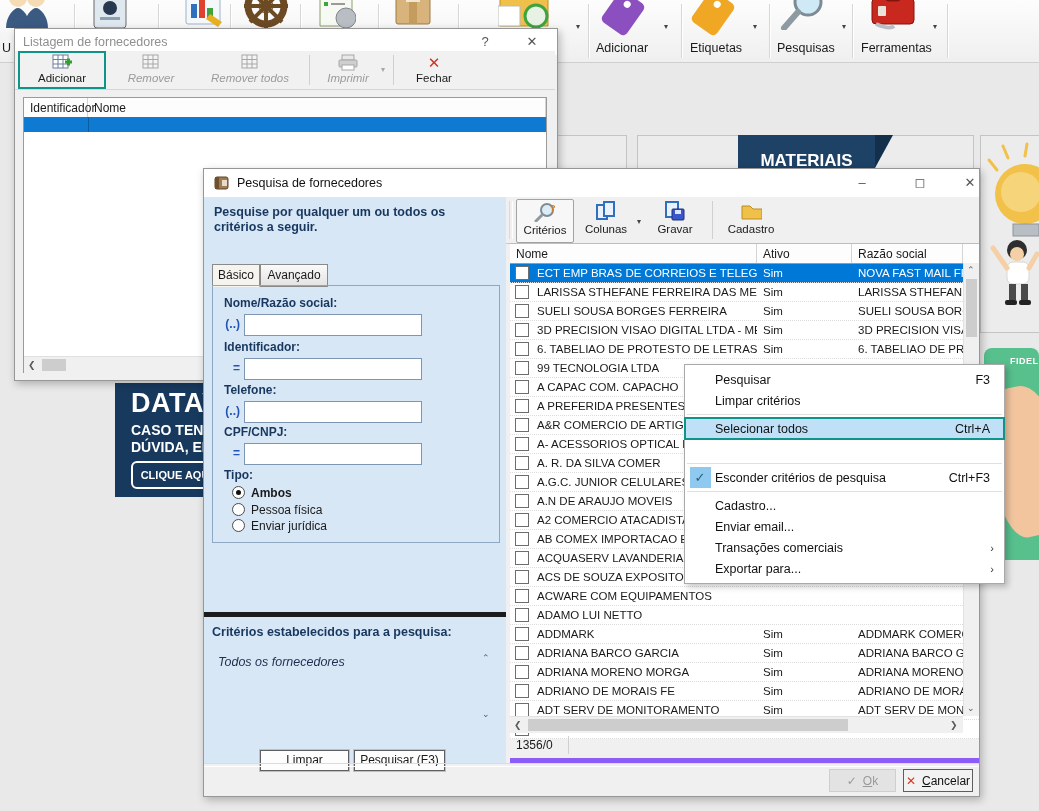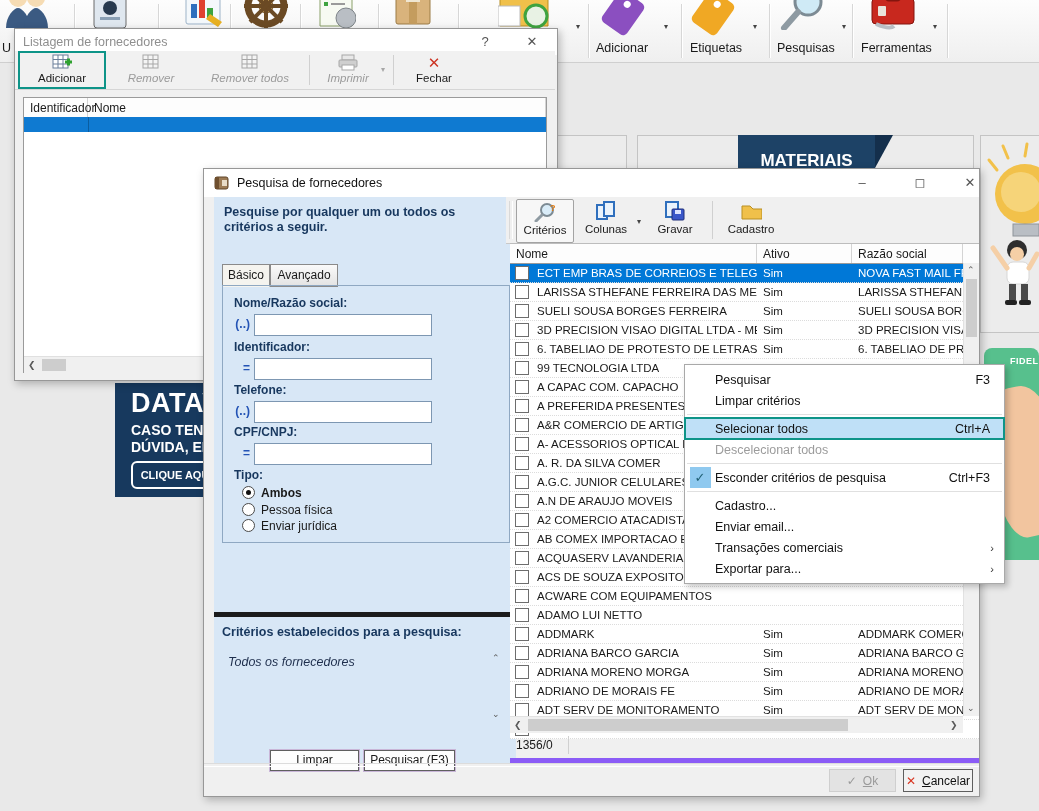--- a/index.html
+++ b/index.html
@@ -282,21 +282,21 @@
           <rect x="1" y="2" width="13" height="12" rx="2" fill="#9c7b55" stroke="#5f4428"></rect>
           <rect x="1" y="2" width="4" height="12" fill="#6e4f2e"></rect>
           <rect x="8" y="5" width="5" height="6" fill="#e8dcc8"></rect>
         </svg>
       <span style="margin-left:7px;font-size:12.5px;color:#111">Pesquisa de fornecedores</span>
     </div>
     <div class="wbtn" style="left:645px;top:5px">–</div>
     <div class="wbtn" style="left:703px;top:5px">◻</div>
     <div class="wbtn" style="left:753px;top:5px">✕</div>
 
-    <div class="bluepanel" style="left:10px;top:28px;width:302px;height:566px">
+    <div class="bluepanel" style="left:0;top:28px;width:302px;height:566px">
       <div class="abs navy" style="left:10px;top:8px;width:282px;font-size:12.5px;line-height:15px">Pesquise por qualquer um ou todos os critérios a seguir.</div>
       <div class="tabbtn active" style="left:8px;top:67px;width:46px">Básico</div>
       <div class="tabbtn" style="left:56px;top:67px;width:66px">Avançado</div>
 
       <div class="abs" style="left:8px;top:88px;width:286px;height:256px;border:1px solid #8fa8c2"></div>
 
       <div class="fld-label navy" style="left:20px;top:99px">Nome/Razão social:</div>
       <div class="op" style="left:14px;top:120px">(..)</div>
       <input class="inp" style="left: 40px; top: 117px; width: 172px;">
 
@@ -645,21 +645,20 @@
         <span class="lbl">Limpar critérios</span>
       </div>
       <div class="msep"></div>
       <div class="mi hl">
         <span class="gut"></span>
         <span class="lbl">Selecionar todos</span>
         <span class="sc">Ctrl+A</span>
       </div>
       <div class="mi disabled">
         <span class="gut"></span>
-        <span class="lbl">Descelecionar todos</span>
       </div>
       <div class="msep"></div>
       <div class="mi">
         <span class="gut">
           <span class="chk">✓</span>
         </span>
         <span class="lbl">Esconder critérios de pesquisa</span>
         <span class="sc">Ctrl+F3</span>
       </div>
       <div class="msep"></div>

